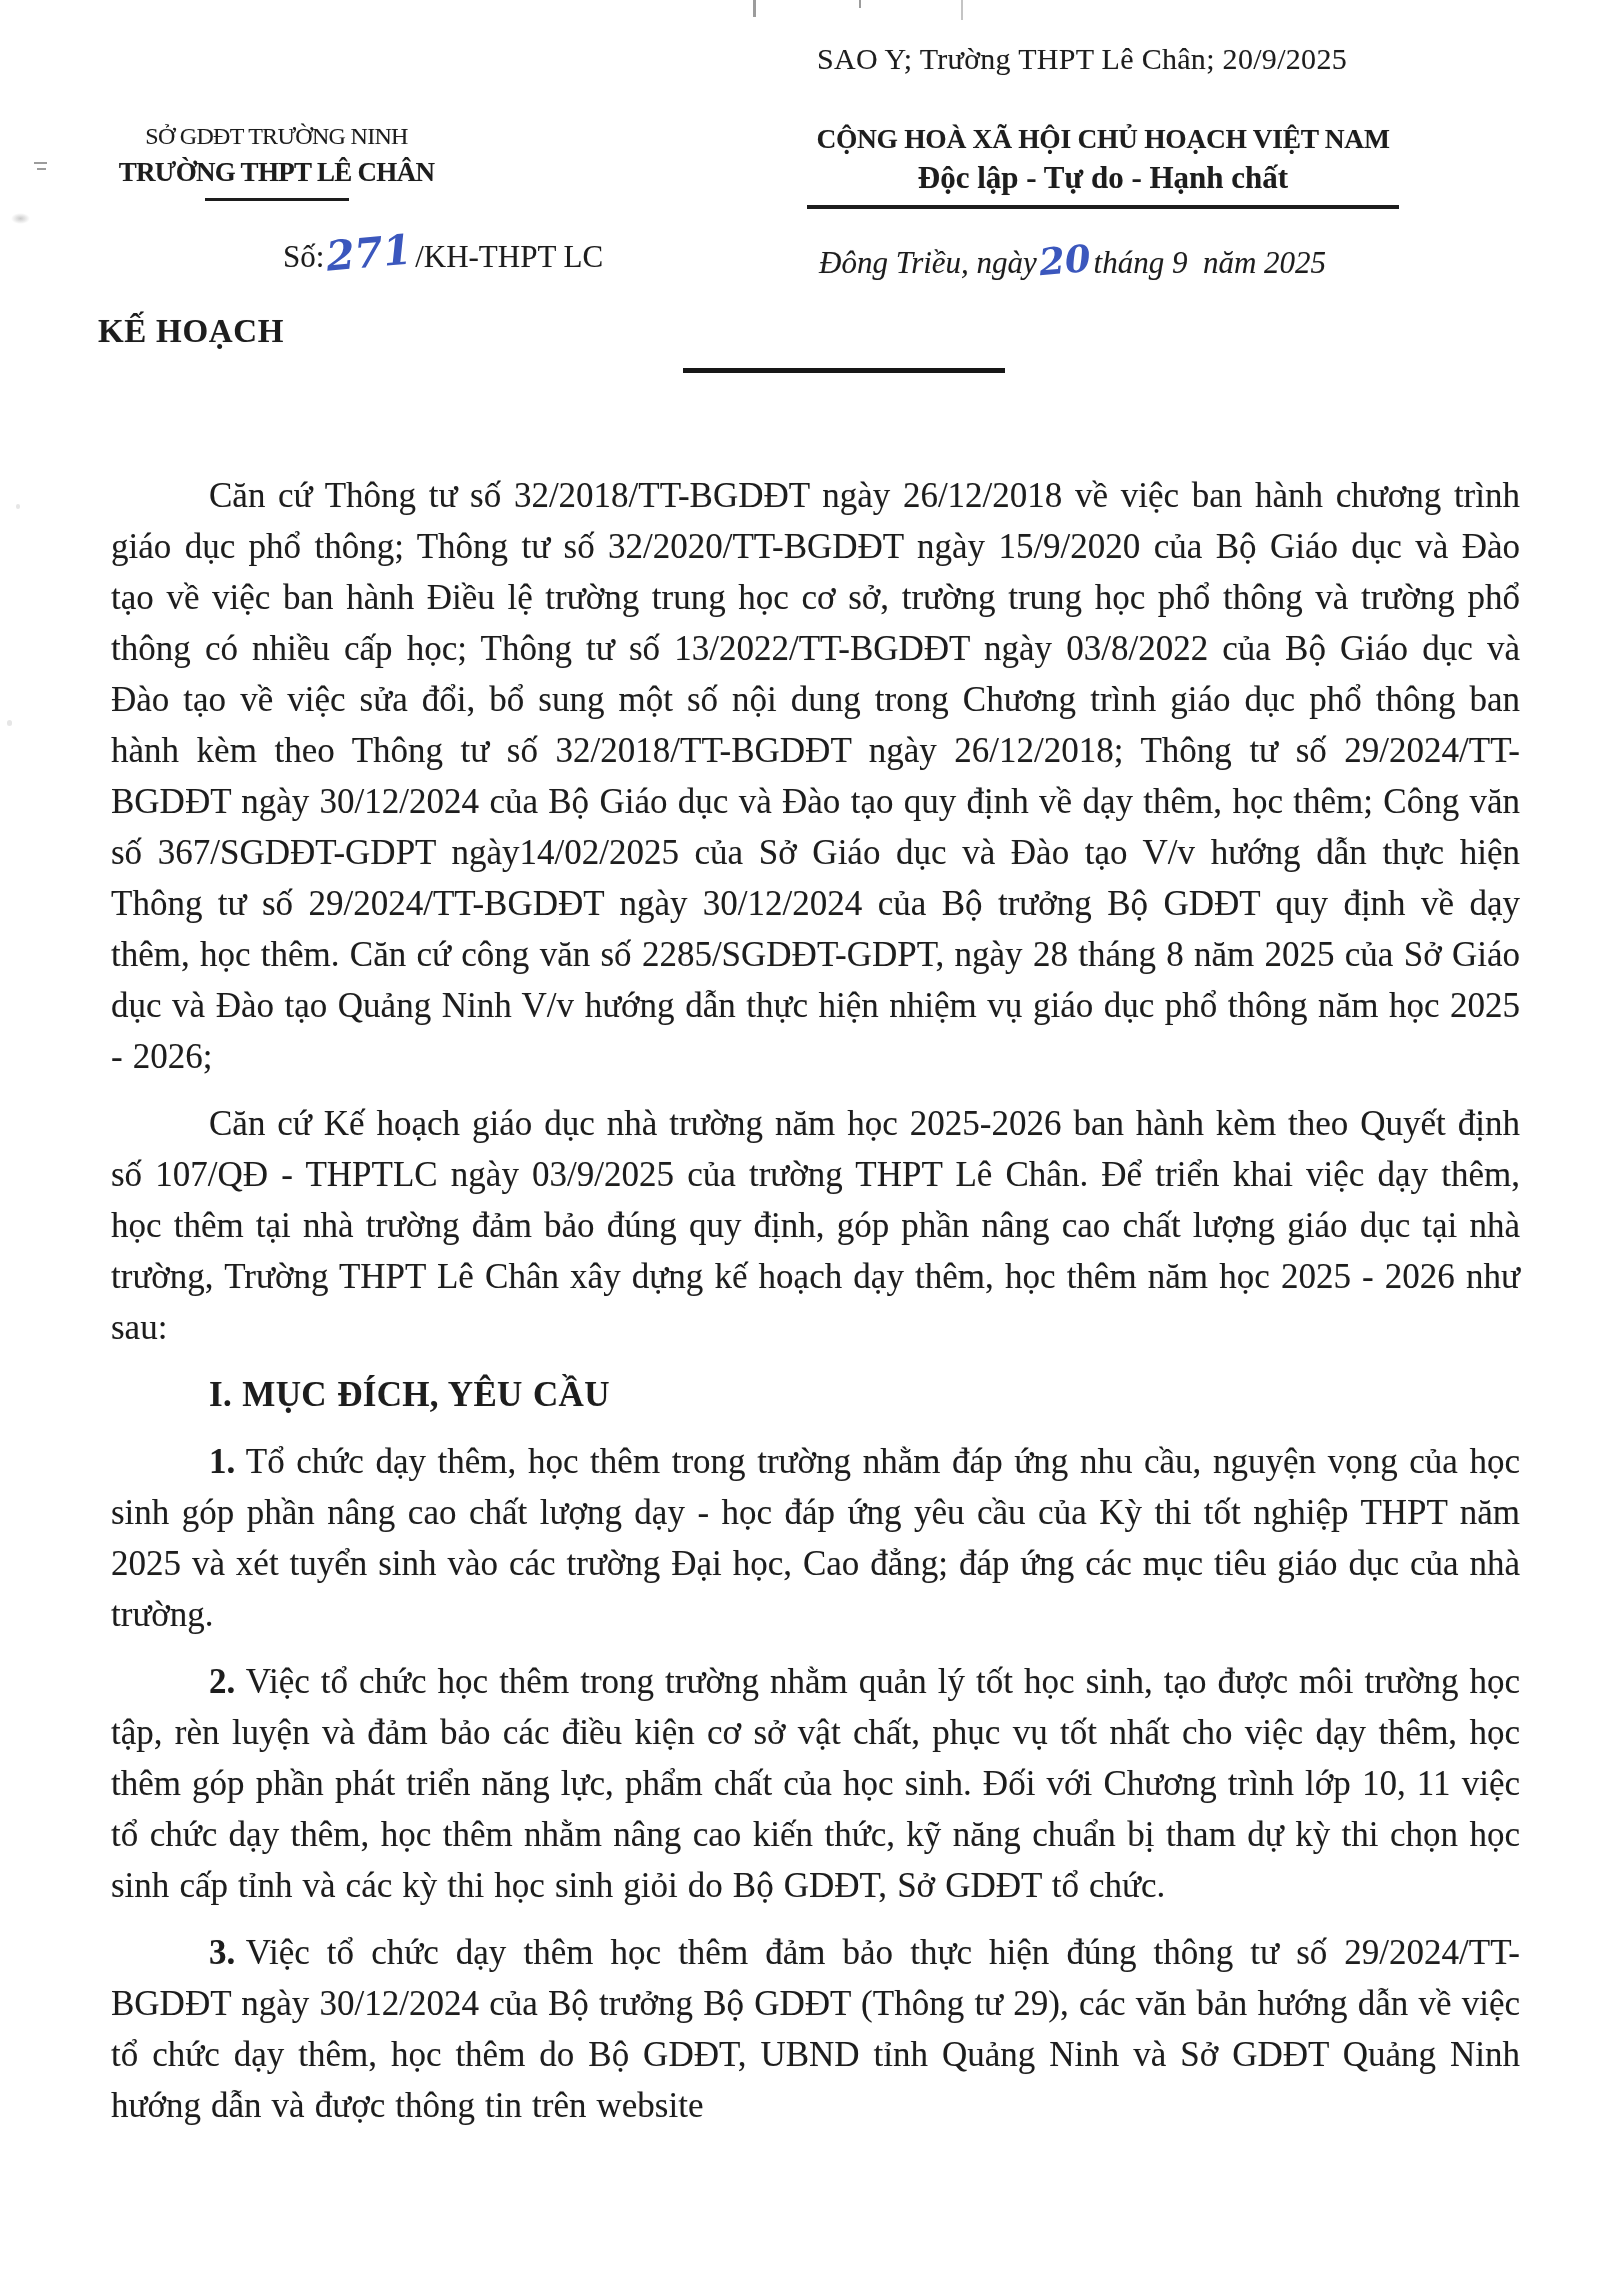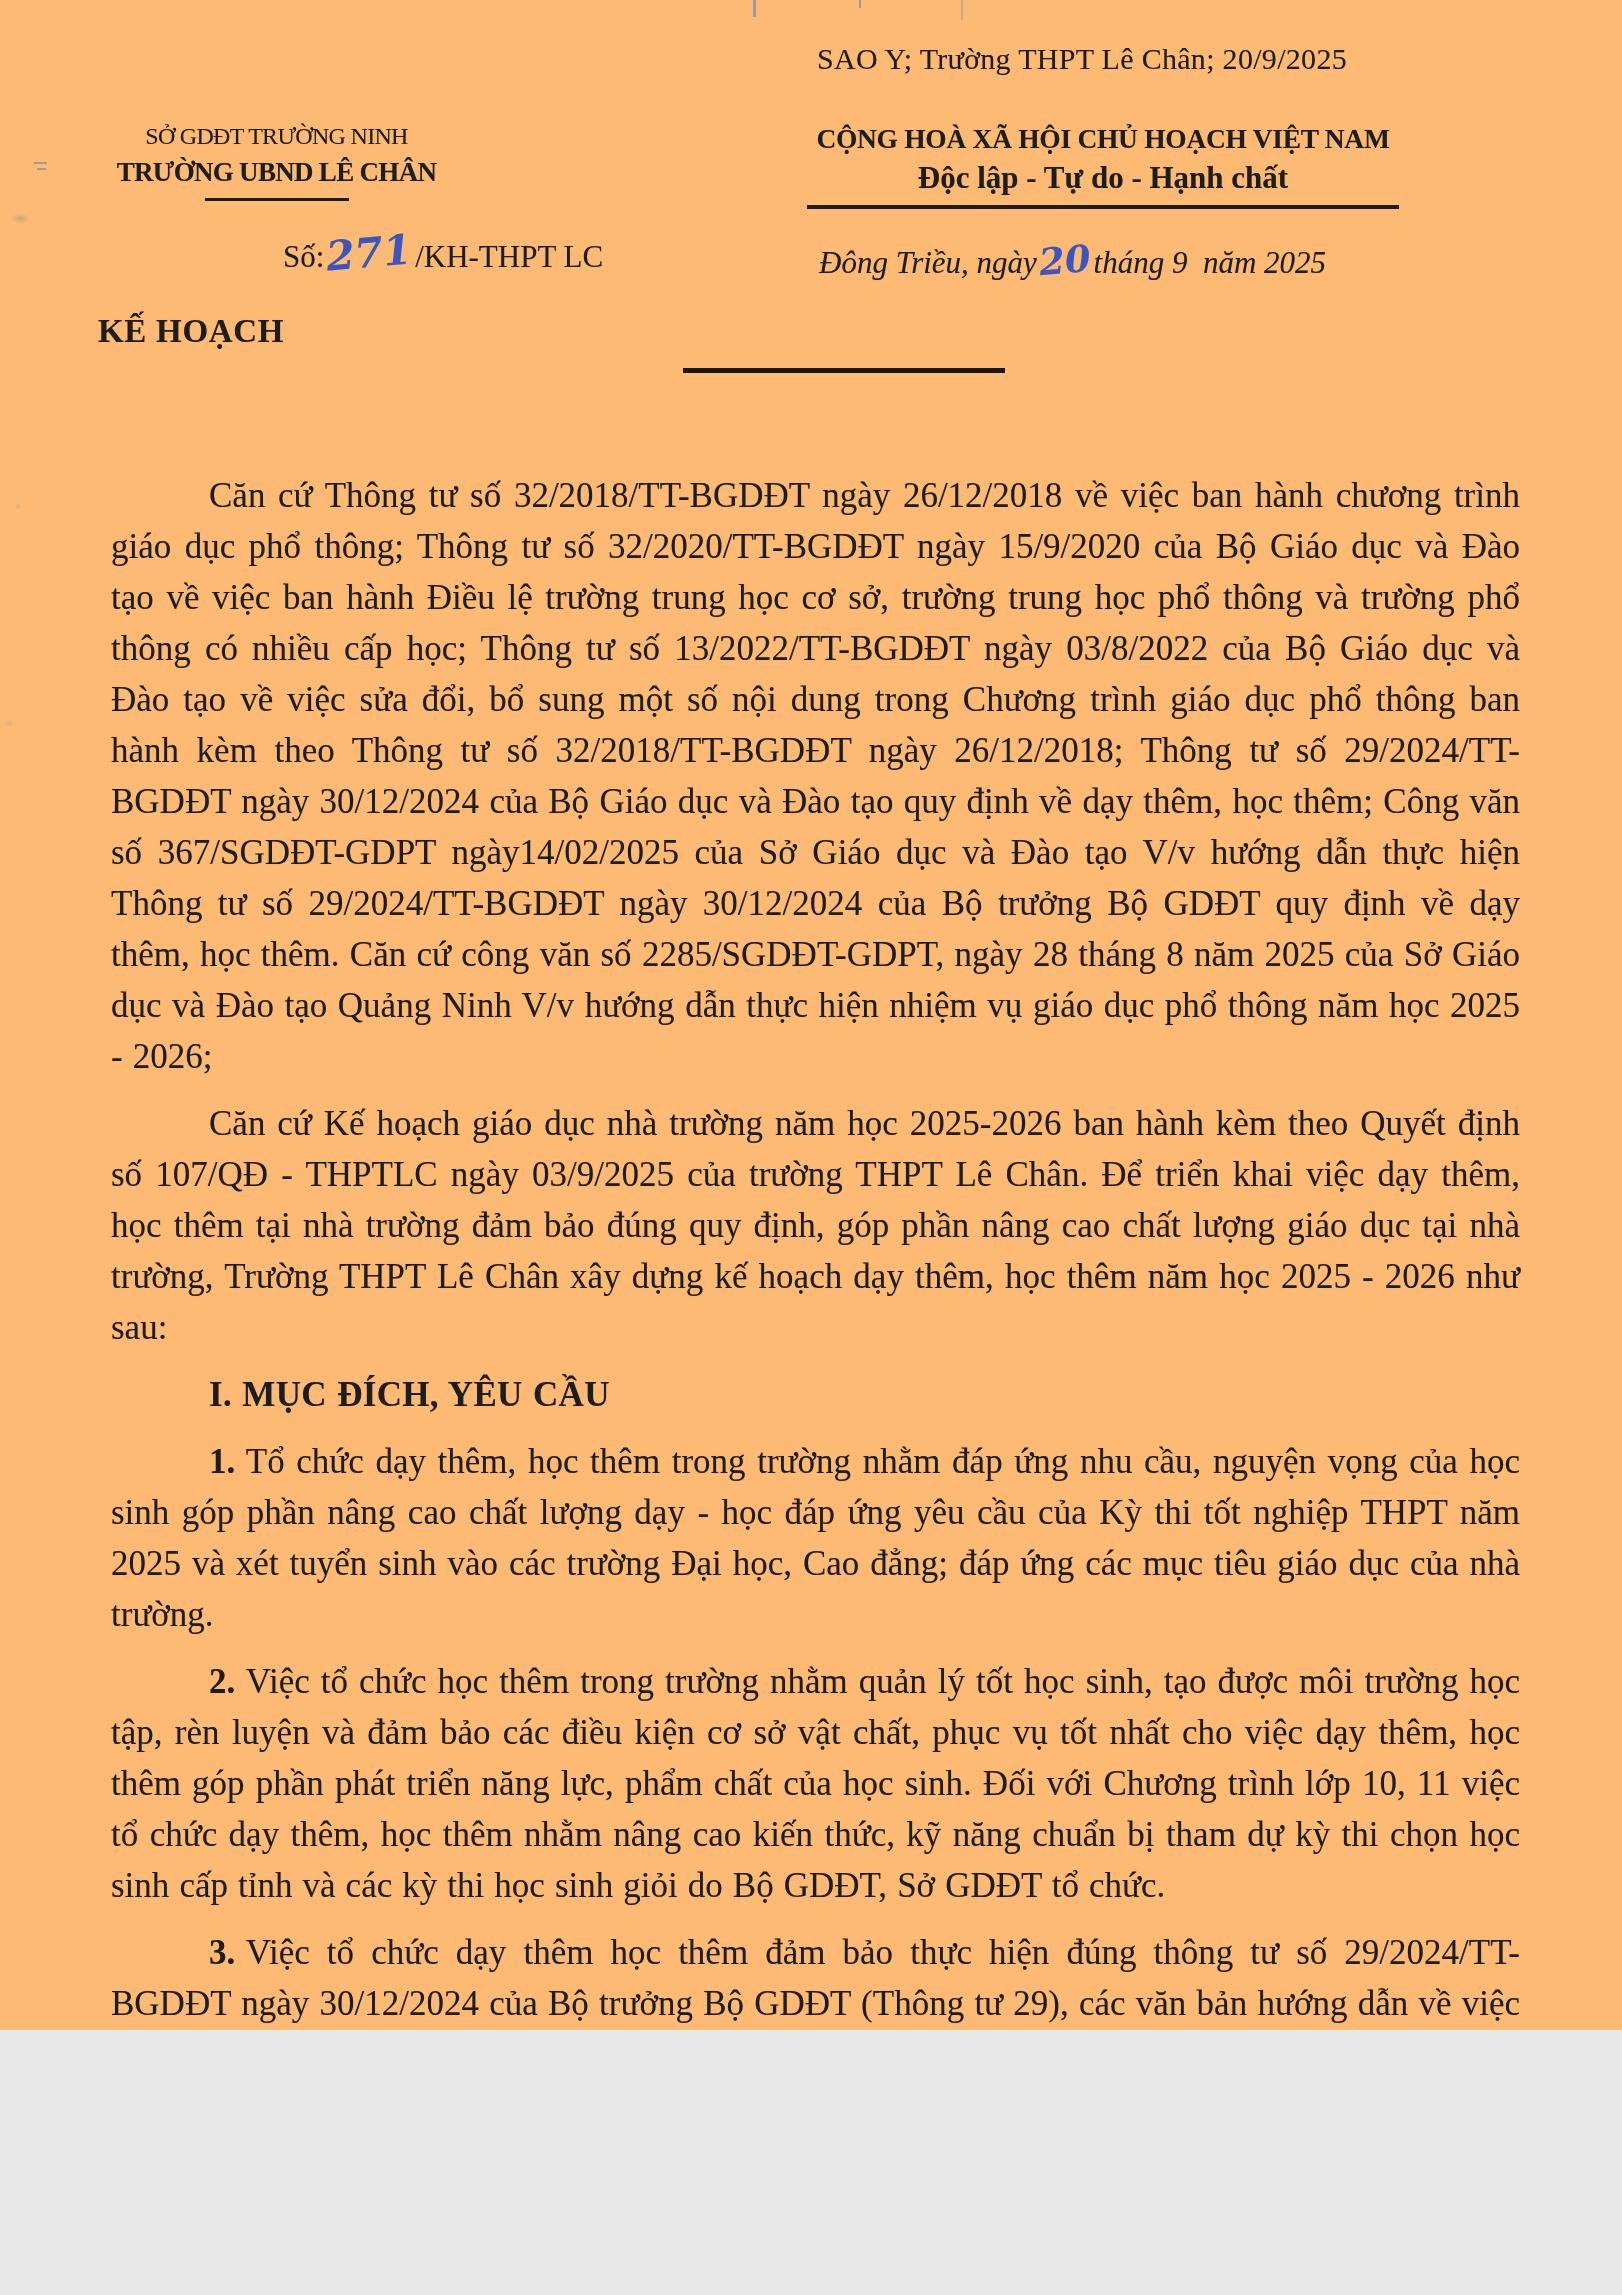--- a/index.html
+++ b/index.html
@@ -1,19 +1,19 @@
 <!DOCTYPE html>
 <html style="font-size:10.5px"><head>
 <meta charset="utf-8">
 <style>
   html,body{margin:0;padding:0;background:#e8e8e8;}
   .page{
     position:relative;
-    width:1623px;height:2030px;
-    background:#fdba74;
+    width:1623px;height:2295px;
+    background:#ffffff;
     overflow:hidden;
     font-family:"Liberation Serif","DejaVu Serif",serif;
     color:#1d1d1d;
     -webkit-font-smoothing:antialiased;
   }
   .ink{ text-shadow:0 0 0.7px rgba(0,0,0,.25); }
 
   
   .stamp{
     position:absolute;left:817px;top:42px;
@@ -93,21 +93,21 @@
   <div class="artifact" style="left:34px;top:162px;width:13px;height:2px;"></div>
   <div class="artifact" style="left:37px;top:168px;width:9.2px;height:2px;"></div>
   <div class="artifact a-smudge" style="left:10.5px;top:213px;width:19.6px;height:10.5px;"></div>
   <div class="artifact a-dot" style="left:6.5px;top:720px;width:5.9px;height:5.9px;"></div>
   <div class="artifact a-dot" style="left:15.7px;top:504px;width:4.6px;height:4.6px;"></div>
 
   <div class="stamp ink">SAO Y; Trường THPT Lê Chân; 20/9/2025</div>
 
   <div class="hdr-left">
     <div class="dept ink">SỞ GDĐT TRƯỜNG NINH</div>
-    <div class="school ink">TRƯỜNG UBND LÊ CHÂN</div>
+    <div class="school ink">TRƯỜNG THPT LÊ CHÂN</div>
     <div class="rule"></div>
   </div>
 
   <div class="doc-no ink">
     <span>Số:</span><span class="handwrite hw-no">271</span><span>/KH-THPT LC</span>
   </div>
 
   <div class="hdr-right">
     <div class="nation1 ink">CỘNG HOÀ XÃ HỘI CHỦ HOẠCH VIỆT NAM</div>
     <div class="nation2 ink">Độc lập - Tự do - Hạnh chất</div>

